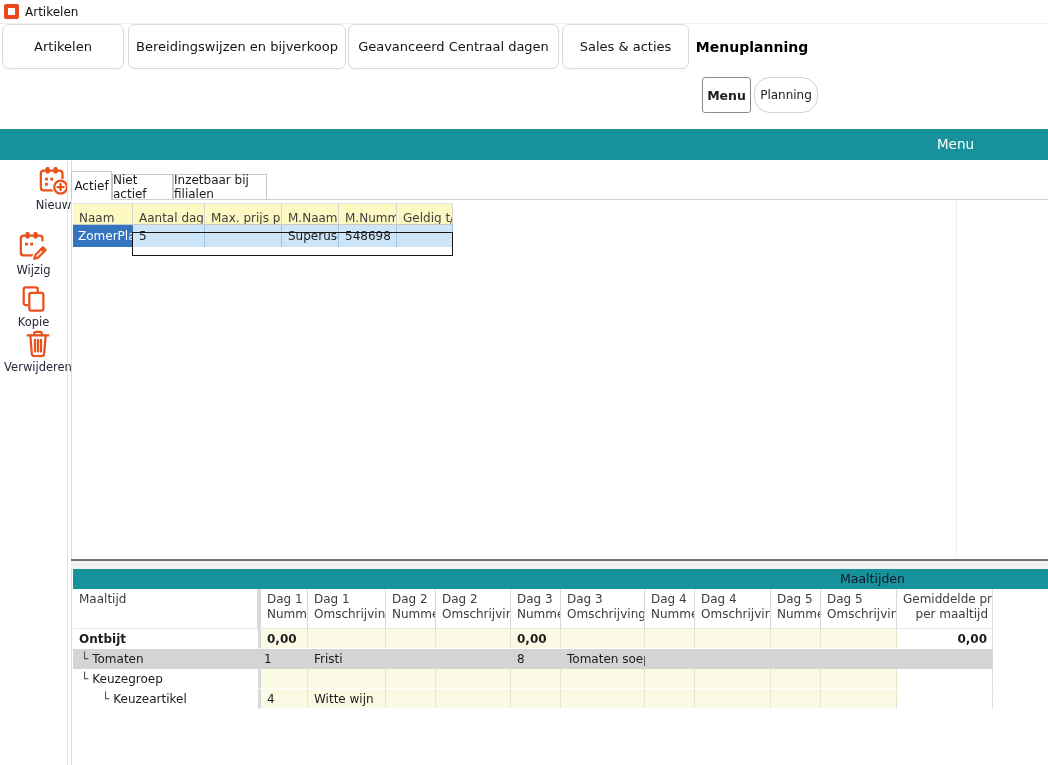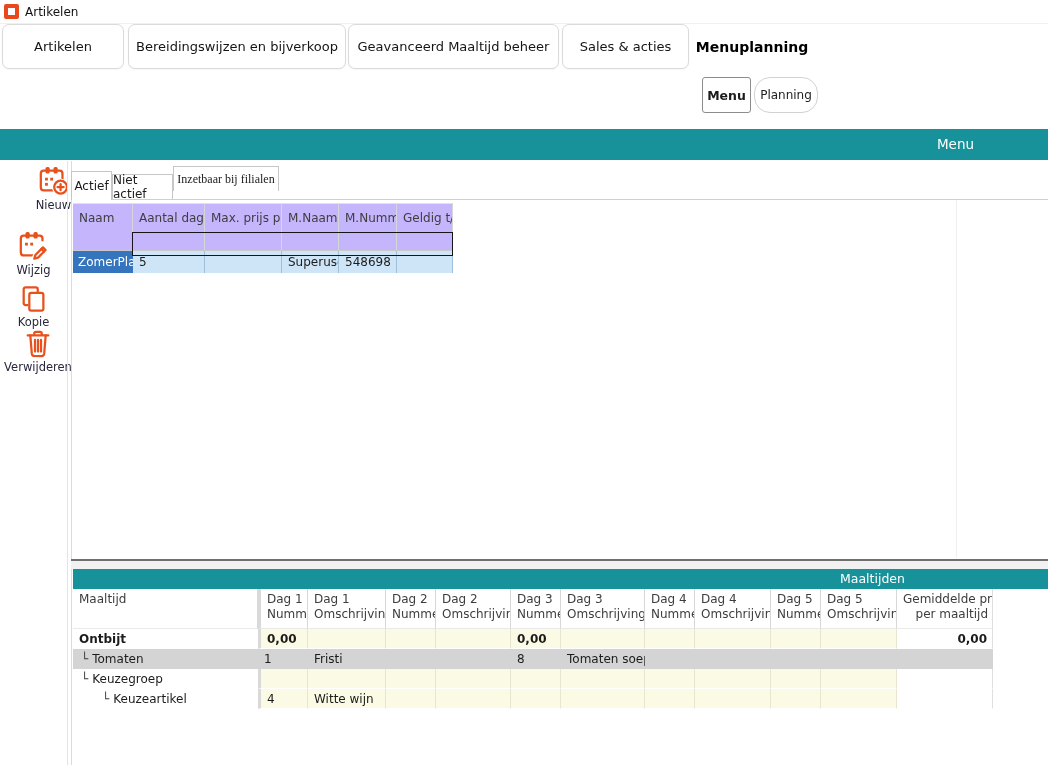--- a/index.html
+++ b/index.html
@@ -33,46 +33,46 @@
                  font-weight:bold; font-size:12.5px; }
   .subbtn.planning { left:754px; width:64px; border:1px solid #d2d2d2; border-radius:16px;
                  font-size:12px; color:#222; }
 
   
   .tealbar1 { position:absolute; left:0; top:129px; width:1048px; height:31px; background:#17929a; }
   .tealbar1 .cap { position:absolute; right:74px; top:0; height:31px; line-height:31px;
                    color:#fff; font-size:13.5px; }
   .tealbar2 { position:absolute; left:73px; top:569px; width:975px; height:20px; background:#17929a; }
   .tealbar2 .cap { position:absolute; left:707px; width:185px; text-align:center; height:20px;
-                   line-height:20px; color:#ffffff; font-size:12.5px; }
+                   line-height:20px; color:#0f172a; font-size:12.5px; }
 
   
   .vline-a { position:absolute; left:67px; top:161px; width:1px; height:604px; background:#e4e4e4; }
   .vline-b { position:absolute; left:71px; top:161px; width:1px; height:604px; background:#dcdcdc; }
   .side-item { position:absolute; left:0; width:67px; display:flex; flex-direction:column;
                align-items:center; cursor:default; }
   .side-item .lab { font-size:11.5px; color:#27273d; margin-top:1px; white-space:nowrap; }
   .si-1 { top:165px;margin-left:20px; } .si-2 { top:230px; } .si-3 { top:284px; } .si-4 { top:329px;padding-left:9px; }
 
   
   .panel-top { position:absolute; left:71px; top:199px; width:977px; height:1px; background:#cfcfcf; }
   .panel-right { position:absolute; left:956px; top:200px; width:1px; height:358px; background:#efefef; }
   .ptab { position:absolute; background:#fff; border:1px solid #c6c6c6; border-bottom:none;
           font-size:12px; color:#1a1a1a; display:flex; align-items:center; justify-content:center;
           cursor:default; }
   .ptab.t1 { left:71px;  top:171px; width:41px;  height:29px; z-index:3; }
   .ptab.t2 { left:112px; top:174px; width:61px;  height:25px; }
-  .ptab.t3 { left:173px; top:166px; width:106px; height:25px;font-family:Liberation Serif, serif; }
+  .ptab.t3 { left:173px; top:174px; width:94px; height:25px; }
 
   
   .plans-grid { position:absolute; left:73px; top:203px; display:grid;
                 grid-template-columns:60px 72px 77px 57px 58px 56px; }
-  .ph { height:48px; line-height:29px; padding-left:6px; font-size:12px; color:#3e3e3e;
+  .ph { height:22px; line-height:29px; padding-left:6px; font-size:12px; color:#3e3e3e;
         border-right:1px solid #d6d6d6; border-bottom:1px solid #c9c9c9; border-top:1px solid #e2e2e2;
-        background:#c4b5fd; white-space:nowrap; overflow:hidden; }
+        background:#fef9c3; white-space:nowrap; overflow:hidden; }
   .pc { height:22px; line-height:22px; padding-left:6px; font-size:12px; white-space:nowrap; overflow:hidden; }
   .pc.selfirst { background:#3575bd; color:#fff; padding-left:5px; }
   .pc.sel { background:#cde5f7; border-right:1px solid #9fbfda; }
   .row-focus { position:absolute; left:132px; top:232px; width:321px; height:24px;
                border:1px solid #161616; pointer-events:none; }
 
   
   .split-dark { position:absolute; left:71px; top:559px; width:977px; height:2px; background:#6f6f6f; }
   .split-gap  { position:absolute; left:71px; top:561px; width:977px; height:8px; background:#f1f1f1; }
 
@@ -105,21 +105,21 @@
 
 <div id="app">
 
   <div class="titlebar">
     <div class="app-logo"></div>
     <div class="titlebar-text">Artikelen</div>
   </div>
 
   <div class="navbtn b1">Artikelen</div>
   <div class="navbtn b2">Bereidingswijzen en bijverkoop</div>
-  <div class="navbtn b3">Geavanceerd Maaltijd beheer</div>
+  <div class="navbtn b3">Geavanceerd Centraal dagen</div>
   <div class="navbtn b4">Sales &amp; acties</div>
   <div class="nav-active">Menuplanning</div>
 
   <div class="subbtn menu">Menu</div>
   <div class="subbtn planning">Planning</div>
 
   <div class="tealbar1">
     <div class="cap">Menu</div>
   </div>
 

